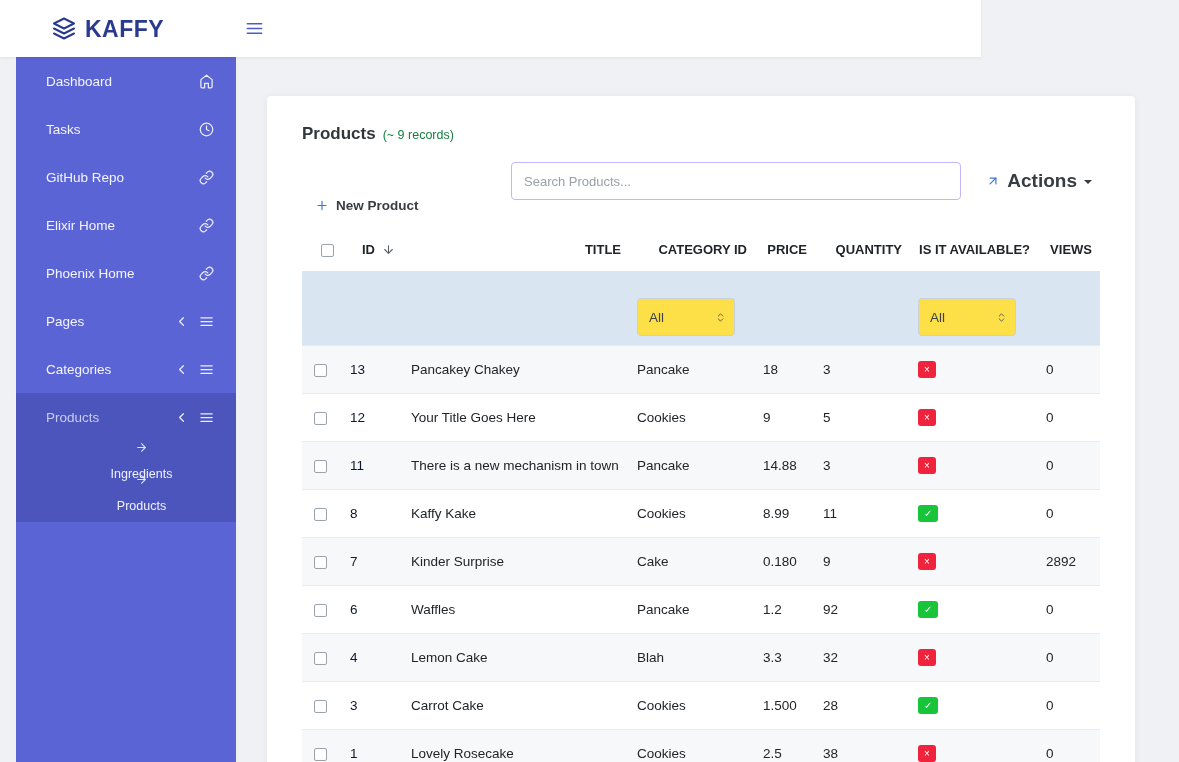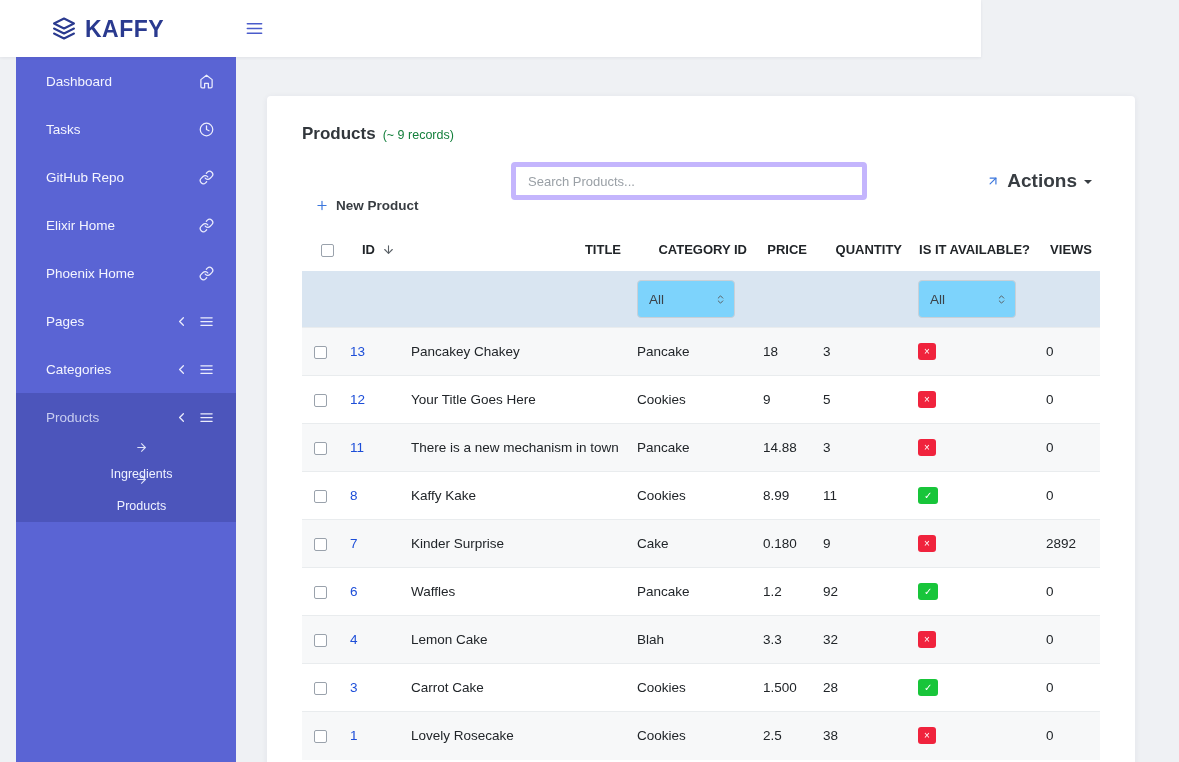--- a/index.html
+++ b/index.html
@@ -39,49 +39,49 @@
     padding:28px 35px; }
   .card-title-row { display:flex; align-items:baseline; gap:7px; }
   .card-title { font-size:17px; font-weight:700; color:#32373c; }
   .records-note { font-size:12.5px; color:#15803d; }
 
   .toolbar { position:relative; height:40px; margin-top:17px; }
   .new-product { position:absolute; left:13px; top:50%; transform:translateY(-50%);
     display:flex; align-items:center; gap:7px; font-size:13.5px; font-weight:700;
     color:#383d42; text-decoration:none; cursor:pointer;margin-top:24px; }
   .new-product .icn { width:14px; height:14px; color:#3b76dd; }
-  .search-input { position:absolute; left:209px; top:1px; width:356px; height:38px;
-    border:5px solid #c4b5fd; border-radius:4px; padding:8px 12px; font-size:13px;
+  .search-input { position:absolute; left:209px; top:1px; width:450px; height:38px;
+    border:1px solid #c4b5fd; border-radius:4px; padding:8px 12px; font-size:13px;
     color:#333; outline:none; font-family:"Liberation Sans", sans-serif; }
   .search-input::placeholder { color:#9aa0a6; }
   .actions { position:absolute; right:8px; top:50%; transform:translateY(-50%);
     display:flex; align-items:center; gap:7px; cursor:pointer; }
   .actions .icn { width:14px; height:14px; color:#3b76dd; }
   .actions-label { font-size:19px; font-weight:700; color:#383d42; }
   .caret { width:0; height:0; border-left:4px solid transparent;
     border-right:4px solid transparent; border-top:4px solid #383d42; margin-top:2px; }
 
   
   table { width:100%; margin-top:27px; border-collapse:collapse; table-layout:fixed; }
   thead th { text-align:right; padding:14px 8px; font-size:13px; font-weight:700;
     color:#212529; }
   th.c-check, td.c-check { padding-left:12px; }
   .sort-icon { width:13px; height:13px; color:#5a6066; vertical-align:-2px;
     margin-left:7px; cursor:pointer; }
   .filter-row td { background:#d9e5f1; padding:9px 8px; }
-  .fselect { width:98px; height:38px; background:#7dd3fc; border:1px solid #c9d0d7;
+  .fselect { width:98px; height:38px; background:#fde047; border:1px solid #c9d0d7;
     border-radius:4px; display:flex; align-items:center; justify-content:space-between;
-    padding:0 8px 0 11px; font-size:13.5px; color:#3c4248; cursor:pointer; }
+    padding:0 8px 0 11px; font-size:13.5px; color:#3c4248; cursor:pointer;margin-top:18px; }
   .fselect .icn { width:11px; height:11px; color:#555; }
   tbody td { padding:0 8px; height:48px; border-top:1px solid #e9ecee;
     font-size:13.5px; color:#212529; vertical-align:middle; }
   tbody tr:nth-child(odd) { background:#f7f8f9; }
   .checkbox { display:inline-block; width:13px; height:13px; border:1px solid #9aa2ac;
     border-radius:2px; background:#fff; vertical-align:middle; cursor:pointer; }
-  .id-link { color:#1d4ed8; text-decoration:none; cursor:pointer;margin-top:48px; }
+  .id-link { color:#0f172a; text-decoration:none; cursor:pointer;margin-top:48px; }
   .badge { display:inline-block; padding:3px 6px; border-radius:3px; color:#fff;
     font-size:10px; line-height:11px; }
   .badge-no { background:#f0233d; }
   .badge-yes { background:#18c53a; }
 </style>
 </head>
 <body>
 
 <div class="header">
   <div class="logo">

